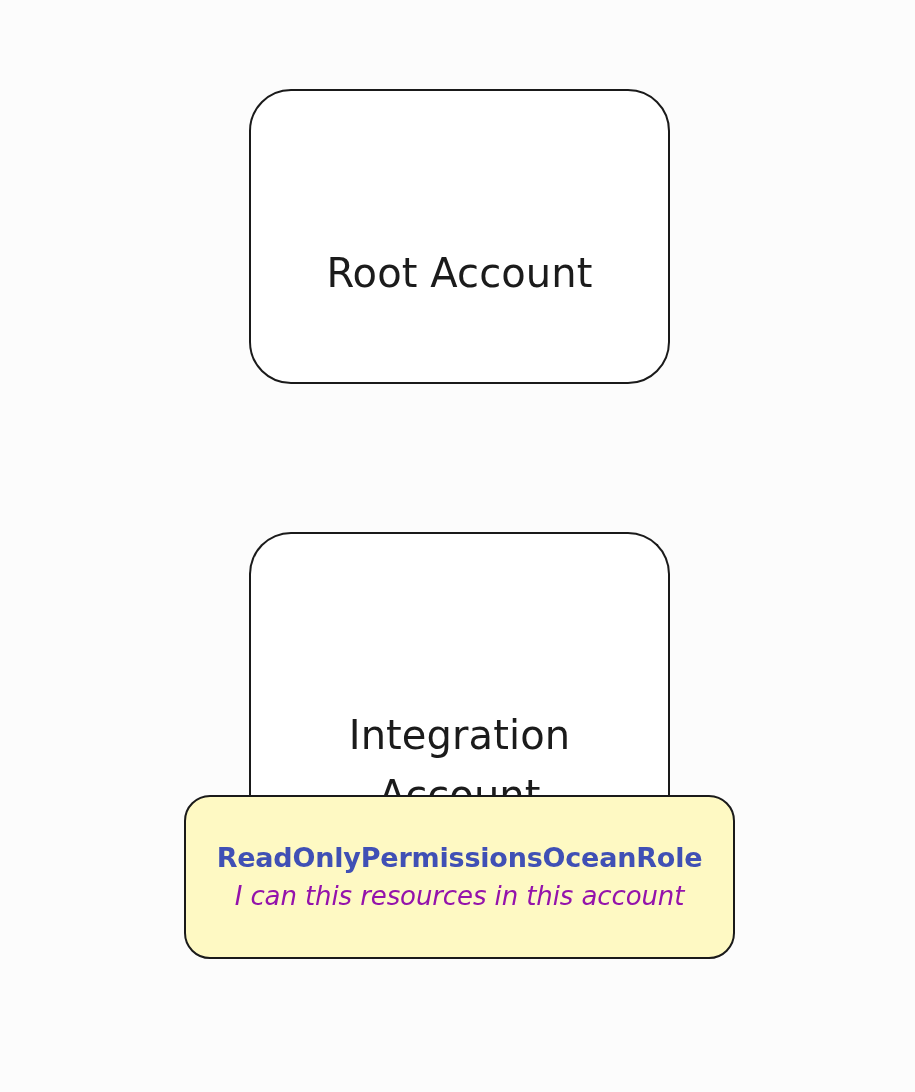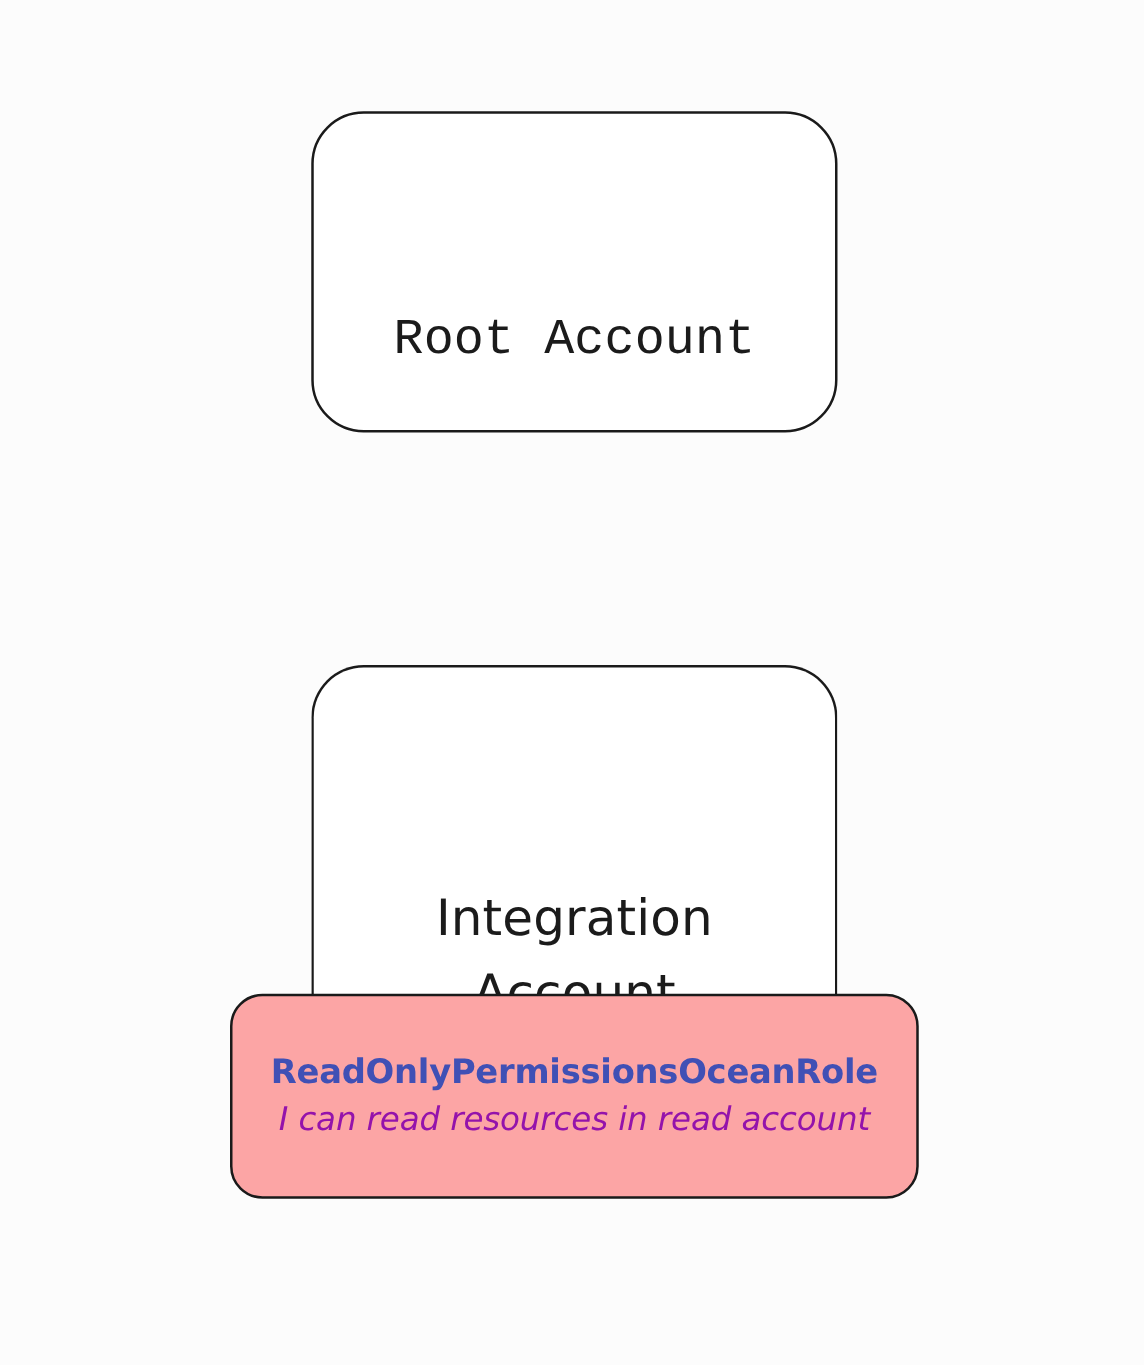--- a/index.html
+++ b/index.html
@@ -37,22 +37,21 @@
     font-weight: 400;
     letter-spacing: 0.1px;
     white-space: pre-line;
   }
 
   
   #root-account-box {
     left: 249px;
     top: 89px;
     width: 421px;
-    height: 257px;
-    font-family: Liberation Mono, monospace;
+    height: 295px;
   }
   #root-account-box .account-label {
     top: 152px;
   }
 
   
   #integration-account-box {
     left: 249px;
     top: 532px;
     width: 421px;
@@ -67,21 +66,21 @@
   }
 
   
   #role-card {
     position: absolute;
     box-sizing: border-box;
     left: 184px;
     top: 795px;
     width: 551px;
     height: 164px;
-    background: #fca5a5;
+    background: #fef9c3;
     border: 2px solid #1a1a1a;
     border-radius: 26px;
     display: flex;
     flex-direction: column;
     align-items: center;
     justify-content: center;
     z-index: 5;
   }
 
   #role-card .role-name {
@@ -114,16 +113,16 @@
     <div class="account-label">Root Account</div>
   </div>
 
   <div id="integration-account-box" class="account-box">
     <div class="account-label">Integration
 Account</div>
   </div>
 
   <div id="role-card">
     <div class="role-name">ReadOnlyPermissionsOceanRole</div>
-    <div class="role-description">I can read resources in read account</div>
+    <div class="role-description">I can this resources in this account</div>
   </div>
 
 </div>
 
 </body></html>

